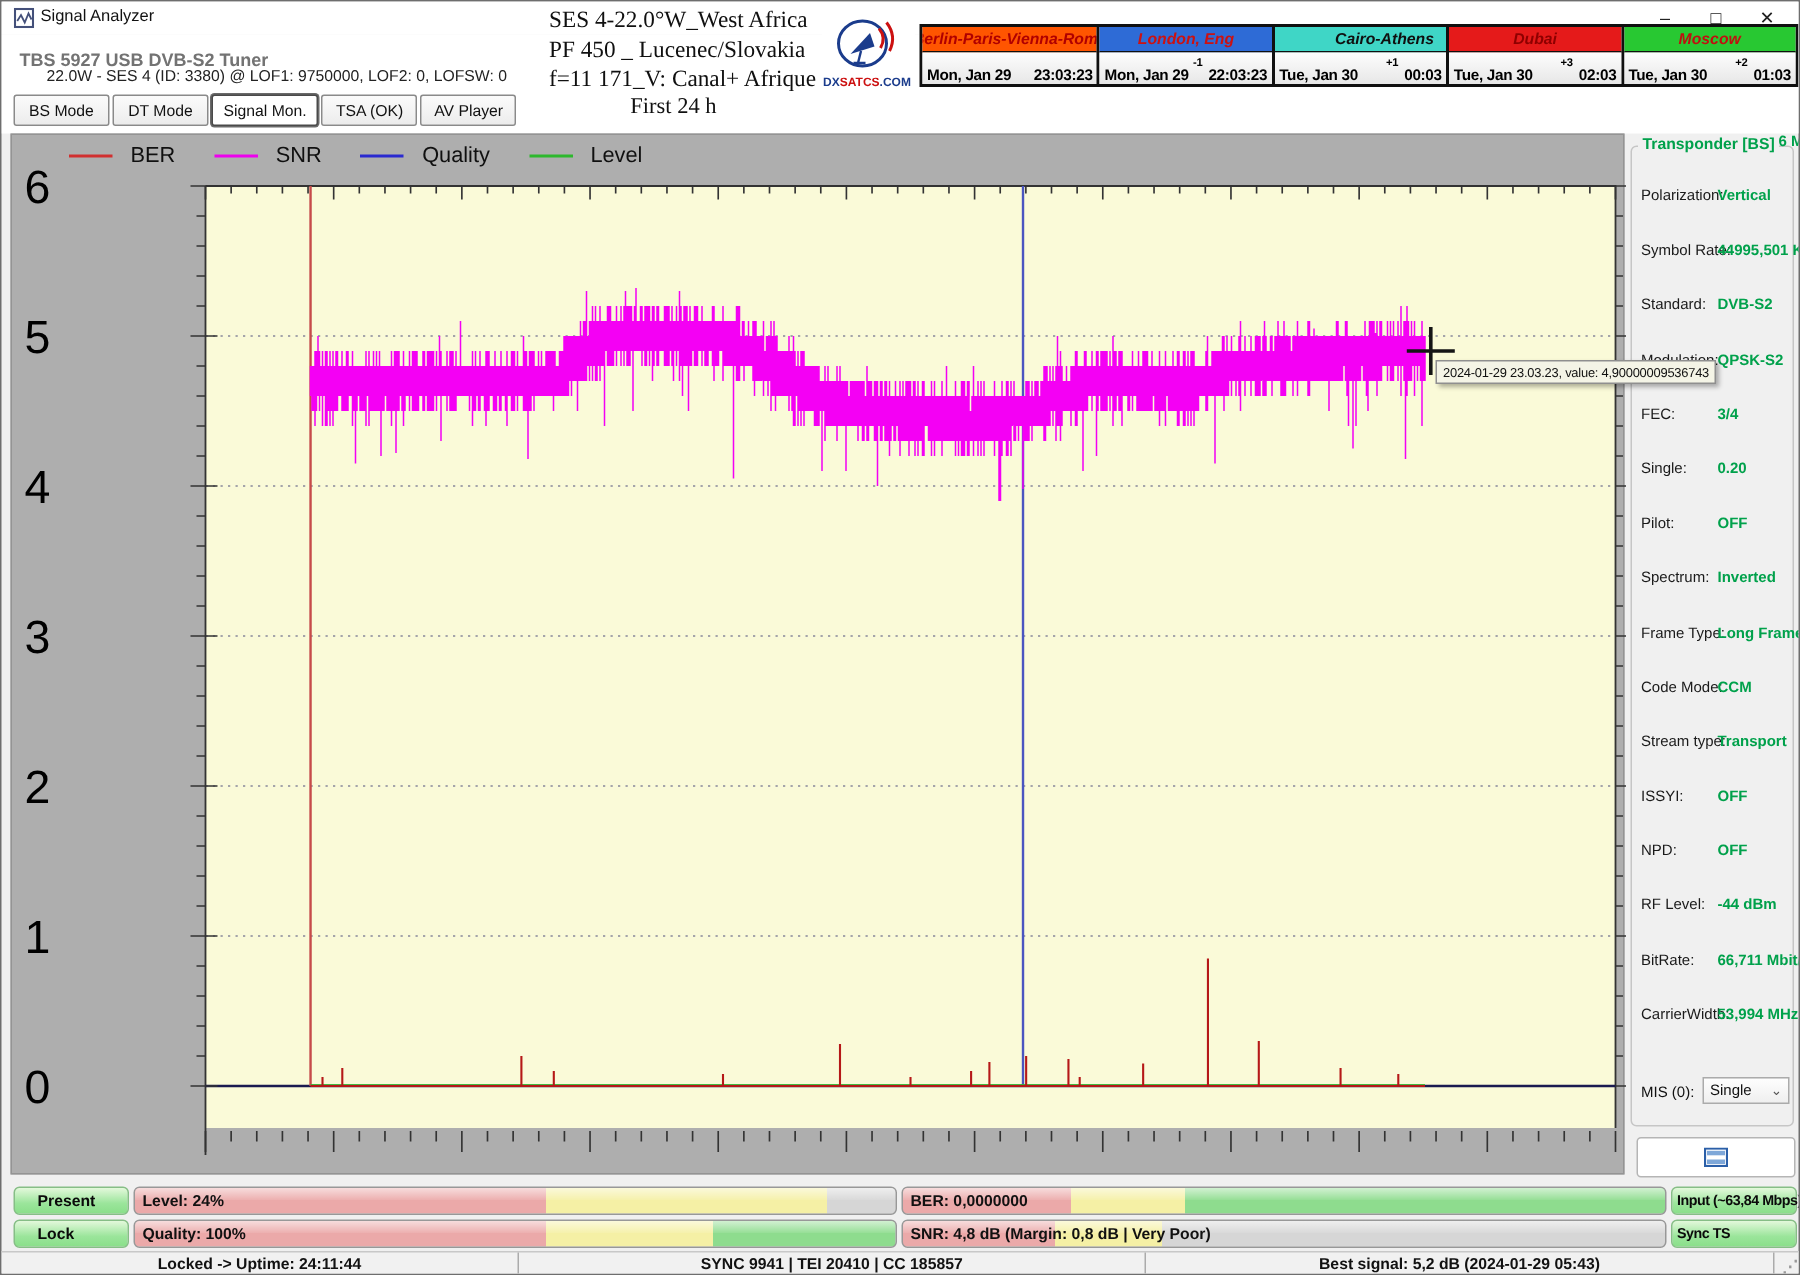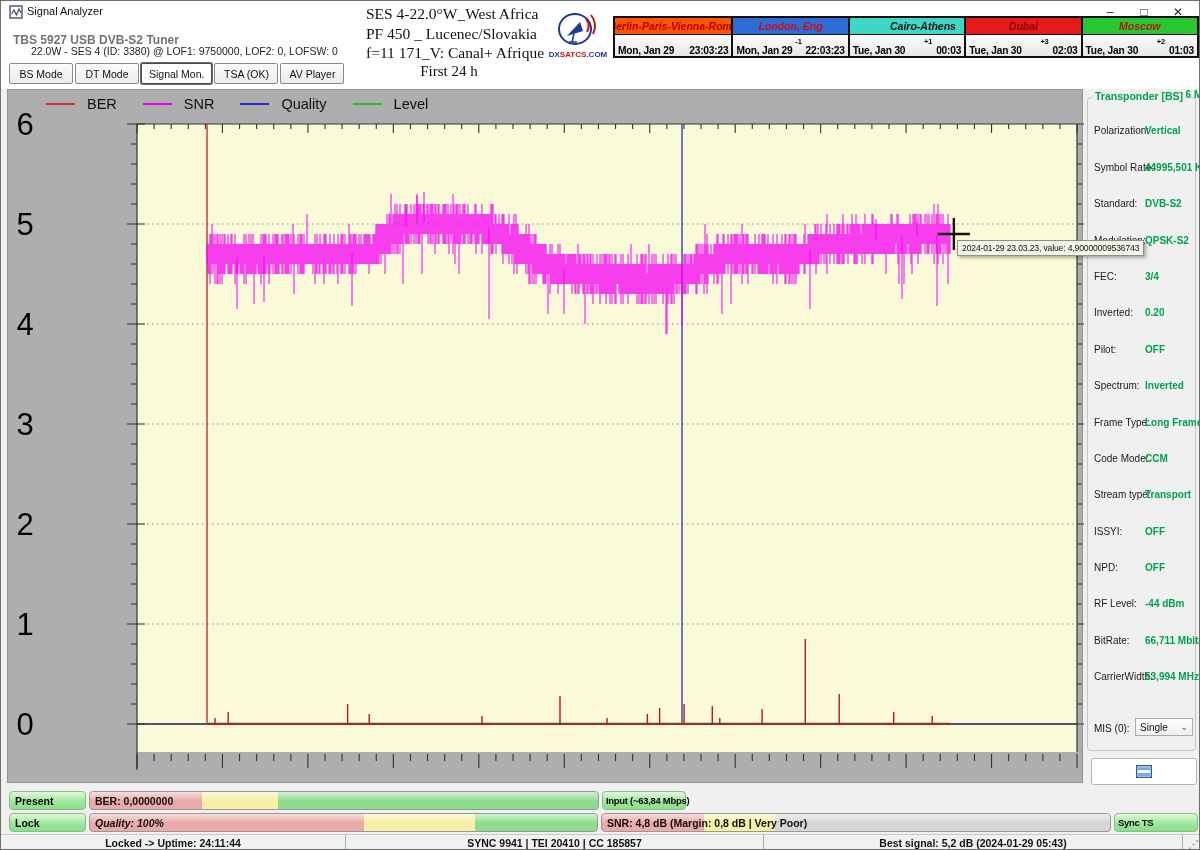--- a/index.html
+++ b/index.html
@@ -47,21 +47,21 @@
   .svalue{position:absolute;left:57px;top:3px;font-size:10px;font-weight:bold;color:#00A14B;white-space:nowrap}
   .mis-label{position:absolute;left:1093px;top:722px;font-size:10px}
   .mis-select{position:absolute;left:1134px;top:717px;width:58px;height:18px;border:1px solid #ABABAB;background:linear-gradient(#FEFEFE,#EFEFEF);
               font-size:10px;display:flex;align-items:center;justify-content:space-between;padding:0 4px;box-sizing:border-box;cursor:default}
   .mis-chev{font-size:9px;color:#555}
   .sb-btn{position:absolute;left:1090px;top:757px;width:106px;height:27px;background:#FFF;border:1px solid #B5B5B5;border-radius:3px;
           display:flex;align-items:center;justify-content:center;box-sizing:border-box;cursor:default}
   
   .mrow{position:absolute;left:8px;width:1189px;height:19px;display:flex;gap:3px}
   .badge{width:77px;height:19px;background:linear-gradient(#E3F8DB,#9BE59B 60%,#8ADF8A);border:1px solid #86BE86;border-radius:4px;
-         font-size:10.5px;font-weight:bold;display:flex;align-items:center;padding-left:5px;box-sizing:border-box;color:#0A0A0A;white-space:nowrap}
+         font-size:10.5px;font-weight:bold;display:flex;align-items:center;padding-left:15px;box-sizing:border-box;color:#0A0A0A;white-space:nowrap}
   .badge.right{width:84px;font-size:9.5px;letter-spacing:-0.3px;padding-left:3px}
   .mbar{position:relative;height:19px;border:1px solid #989898;border-radius:4px;box-sizing:border-box;font-size:10.5px;font-weight:bold;
         display:flex;align-items:center;padding-left:5px;color:#111;overflow:hidden;white-space:nowrap}
   .mbar::after{content:"";position:absolute;left:0;right:0;top:0;height:45%;background:linear-gradient(rgba(255,255,255,.6),rgba(255,255,255,.08));pointer-events:none}
   .mbar span{position:relative;z-index:1}
   .w1{width:509px}.w2{width:510px}
   
   .statusbar{position:absolute;left:0;top:833px;width:1200px;height:17px;background:#F1F1F1;border-top:1px solid #C8C8C8;
              display:flex;align-items:center;font-size:10.5px;font-weight:bold;color:#111;box-sizing:border-box}
   .ssec{display:flex;align-items:center;justify-content:center;height:100%}
@@ -224,21 +224,21 @@
     </div>
     <div class="srow">
       <span class="slabel">Modulation:</span>
       <span class="svalue">QPSK-S2</span>
     </div>
     <div class="srow">
       <span class="slabel">FEC:</span>
       <span class="svalue">3/4</span>
     </div>
     <div class="srow">
-      <span class="slabel">Inverted:</span>
+      <span class="slabel">Single:</span>
       <span class="svalue">0.20</span>
     </div>
     <div class="srow">
       <span class="slabel">Pilot:</span>
       <span class="svalue">OFF</span>
     </div>
     <div class="srow">
       <span class="slabel">Spectrum:</span>
       <span class="svalue">Inverted</span>
     </div>
@@ -284,28 +284,31 @@
   <svg width="16" height="13" viewBox="0 0 16 13">
     <rect x="0.7" y="0.7" width="14.6" height="11.6" fill="#FFF" stroke="#2B5FA8" stroke-width="1.4"></rect>
     <rect x="2" y="2.2" width="12" height="3" fill="#7EA7D8"></rect>
     <rect x="2" y="8" width="12" height="3" fill="#7EA7D8"></rect>
   </svg>
 </div>
 
 <div id="meters">
     <div class="mrow" style="top: 790px;">
       <div class="badge">Present</div>
+      <div class="mbar w1" style="background: linear-gradient(90deg, rgb(235, 169, 169) 0%, rgb(235, 169, 169) 54%, rgb(245, 240, 165) 54%, rgb(245, 240, 165) 91%, rgb(214, 214, 214) 91%, rgb(214, 214, 214) 100%);">
+        <span>Level: 24%</span>
+      </div>
       <div class="mbar w2" style="background: linear-gradient(90deg, rgb(235, 169, 169) 0%, rgb(235, 169, 169) 22%, rgb(245, 240, 165) 22%, rgb(245, 240, 165) 37%, rgb(142, 220, 142) 37%, rgb(142, 220, 142) 100%);">
         <span>BER: 0,0000000</span>
       </div>
       <div class="badge right">Input (~63,84 Mbps)</div>
     </div>
     <div class="mrow" style="top: 812px;">
       <div class="badge">Lock</div>
-      <div class="mbar w1" style="background: linear-gradient(90deg, rgb(235, 169, 169) 0%, rgb(235, 169, 169) 54%, rgb(245, 240, 165) 54%, rgb(245, 240, 165) 76%, rgb(142, 220, 142) 76%, rgb(142, 220, 142) 100%); font-style: italic;">
+      <div class="mbar w1" style="background: linear-gradient(90deg, rgb(235, 169, 169) 0%, rgb(235, 169, 169) 54%, rgb(245, 240, 165) 54%, rgb(245, 240, 165) 76%, rgb(142, 220, 142) 76%, rgb(142, 220, 142) 100%);">
         <span>Quality: 100%</span>
       </div>
       <div class="mbar w2" style="background: linear-gradient(90deg, rgb(235, 169, 169) 0%, rgb(235, 169, 169) 20%, rgb(245, 240, 165) 20%, rgb(245, 240, 165) 34%, rgb(214, 214, 214) 34%, rgb(214, 214, 214) 100%);">
         <span>SNR: 4,8 dB (Margin: 0,8 dB | Very Poor)</span>
       </div>
       <div class="badge right">Sync TS</div>
     </div>
   </div>
 
 <div class="statusbar">

